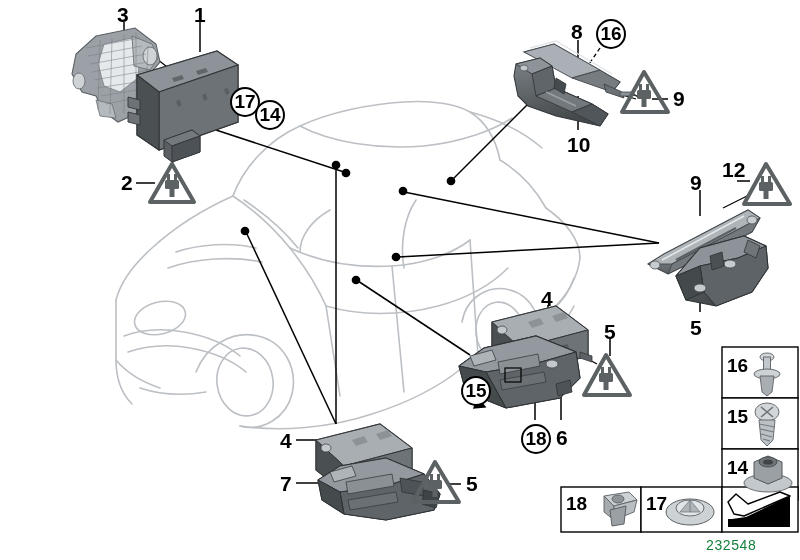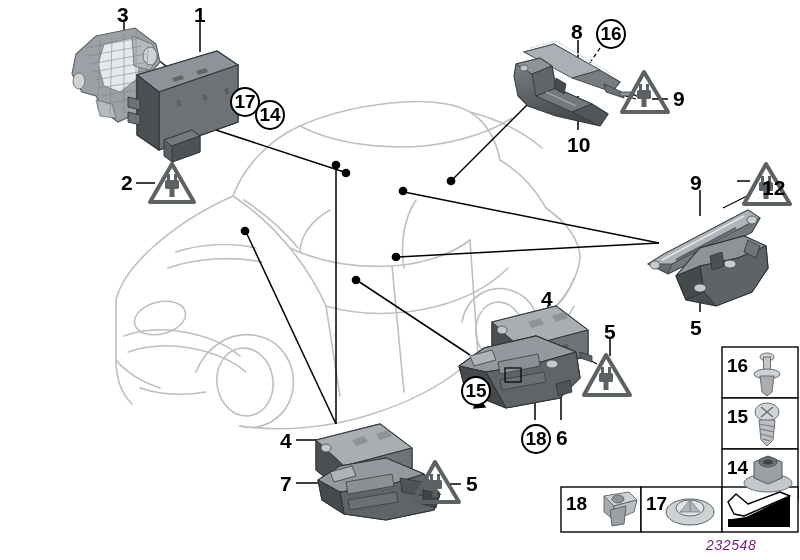--- a/index.html
+++ b/index.html
@@ -40,22 +40,21 @@
     font-weight:bold;
     font-size:19px;
     color:#000;
   }
   .img-code{
     position:absolute;
     left:706px;top:537px;
     font-family:"Liberation Sans",sans-serif;
     font-size:14px;
     letter-spacing:0.6px;
-    color:#701a75;
-    font-style:italic;
+    color:#15803d;
   }
 </style>
 </head>
 <body>
 
 <div id="stage">
 
 <svg width="800" height="560" viewBox="0 0 800 560" xmlns="http://www.w3.org/2000/svg">
   <defs>
     <linearGradient id="gMetal" x1="0" y1="0" x2="0" y2="1">
@@ -476,21 +475,21 @@
 <div class="callout-num" style="left:194px;top:4px;">1</div>
 <div class="callout-num" style="left:117px;top:4px;">3</div>
 <div class="callout-num" style="left:121px;top:172px;">2</div>
 <div class="circ-num" style="left:230px;top:87px;">17</div>
 <div class="circ-num" style="left:255px;top:100px;">14</div>
 <div class="callout-num" style="left:571px;top:21px;">8</div>
 <div class="circ-num" style="left:596px;top:19px;">16</div>
 <div class="callout-num" style="left:673px;top:88px;">9</div>
 <div class="callout-num" style="left:567px;top:134px;">10</div>
 <div class="callout-num" style="left:690px;top:172px;">9</div>
-<div class="callout-num" style="left:722px;top:177px;margin-left:40px;">12</div>
+<div class="callout-num" style="left:722px;top:159px;">12</div>
 <div class="callout-num" style="left:690px;top:317px;">5</div>
 <div class="callout-num" style="left:541px;top:288px;">4</div>
 <div class="callout-num" style="left:604px;top:321px;">5</div>
 <div class="circ-num" style="left:461px;top:376px;">15</div>
 <div class="circ-num" style="left:521px;top:424px;">18</div>
 <div class="callout-num" style="left:556px;top:427px;">6</div>
 <div class="callout-num" style="left:280px;top:430px;">4</div>
 <div class="callout-num" style="left:280px;top:473px;">7</div>
 <div class="callout-num" style="left:466px;top:473px;">5</div>
 

